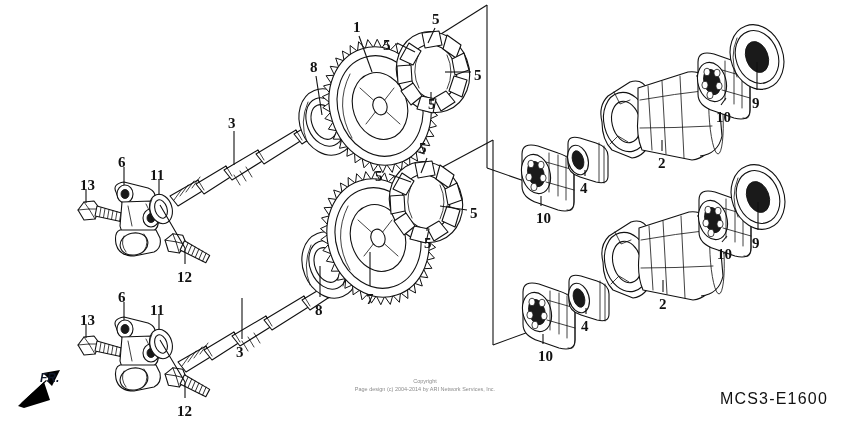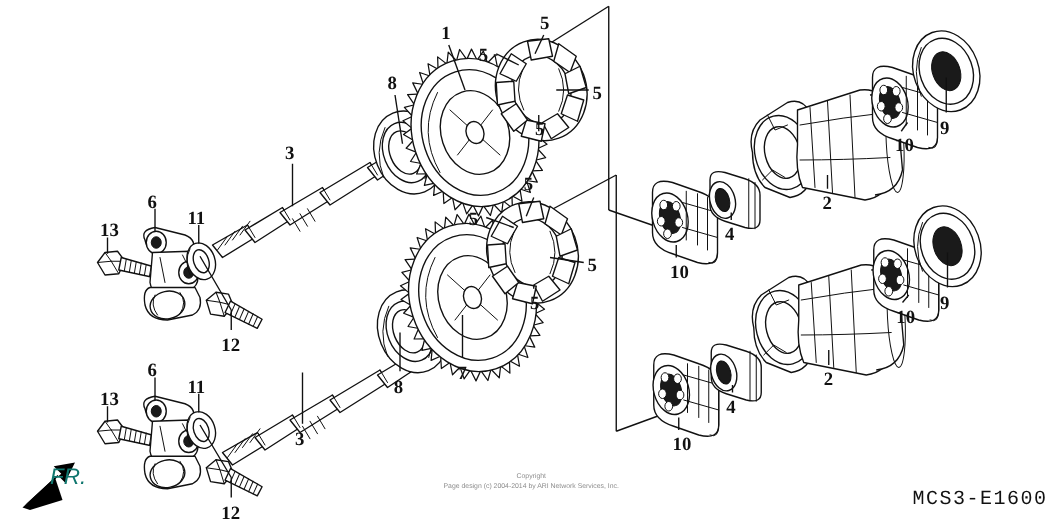--- a/index.html
+++ b/index.html
@@ -15,39 +15,39 @@
     font-family:"Liberation Serif", serif;
     font-size:15px;
     font-weight:700;
     color:#111;
     line-height:1;
     white-space:nowrap;
     letter-spacing:0px;
   }
   .partno{
     position:absolute;
-    right:12px;bottom:16px;
-    font-family:Liberation Mono, monospace;
+    right:22px;bottom:16px;
+    font-family:Liberation Sans, sans-serif;
     font-size:16px;
     letter-spacing:1.2px;
     color:#111;
   }
   .copyline{
     position:absolute;
     left:0;width:850px;text-align:center;
     font-family:"Liberation Sans", sans-serif;
     color:#8c8c8c;
     white-space:nowrap;
   }
   #copy1{top:378px;font-size:5.5px;}
   #copy2{top:386px;font-size:5.5px;}
   #fr-label{
     position:absolute;left:40px;top:371px;
     font-family:"Liberation Sans", sans-serif;
-    font-size:18px;font-weight:400;font-style:italic;color:#0f766e;
+    font-size:12px;font-weight:700;font-style:italic;color:#0f172a;
   }
 </style>
 </head>
 <body>
 
 <svg id="diagram" viewBox="0 0 850 424" xmlns="http://www.w3.org/2000/svg">
   <defs>
     <style>
       .ln{fill:none;stroke:#111;stroke-width:1.1;stroke-linecap:round;stroke-linejoin:round;}
       .lnT{fill:none;stroke:#111;stroke-width:0.8;stroke-linecap:round;stroke-linejoin:round;}

